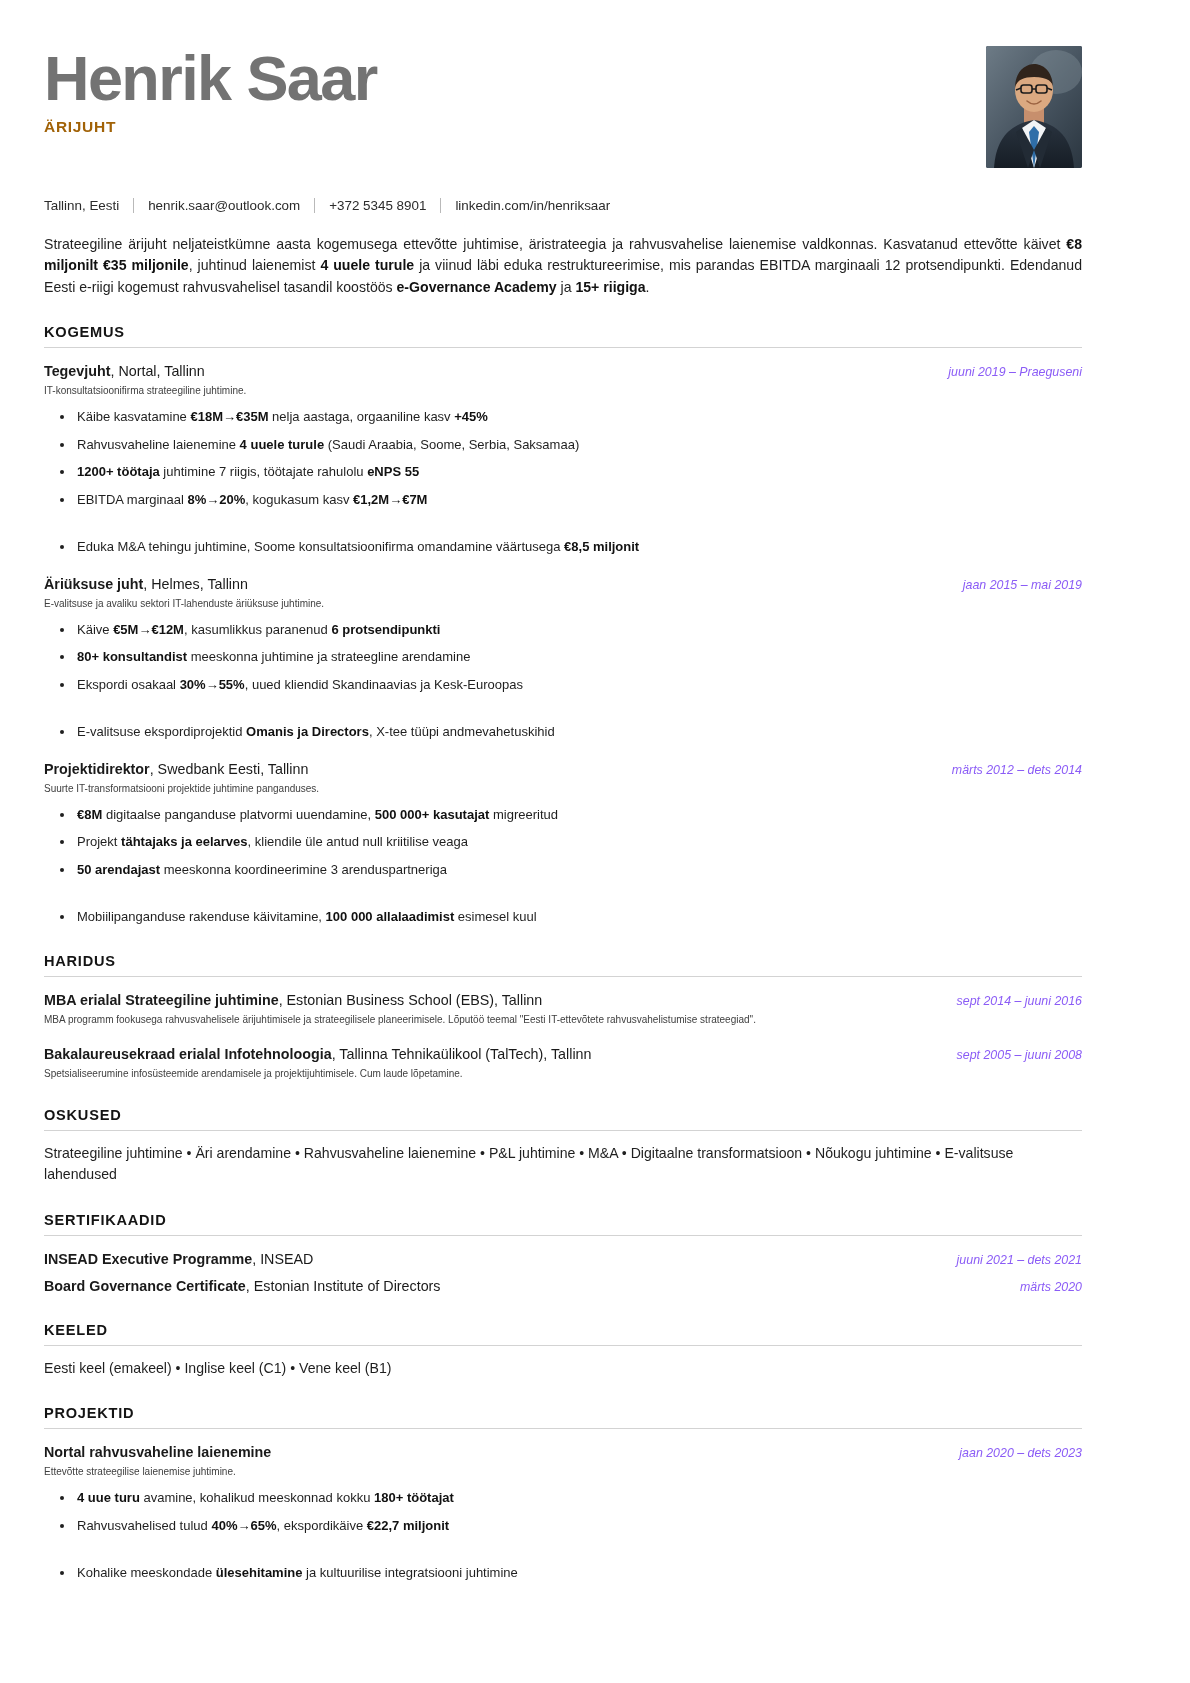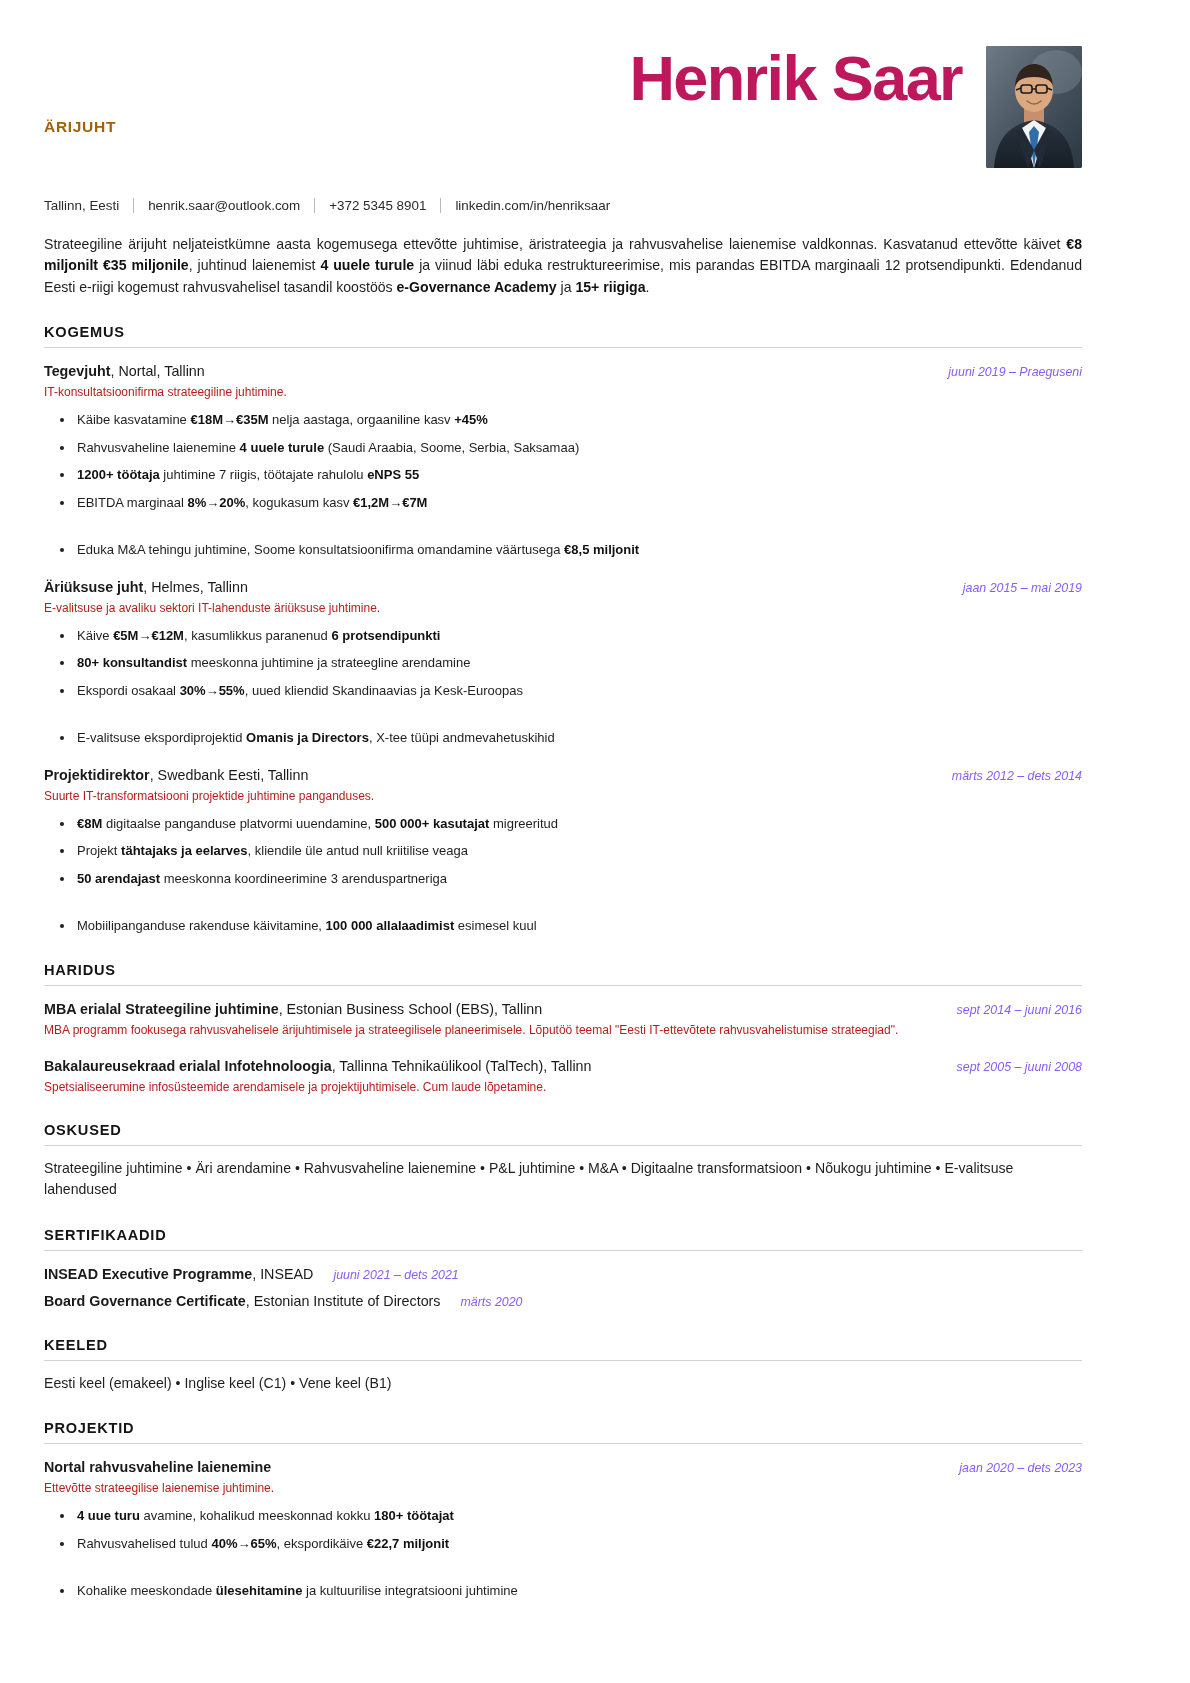--- a/index.html
+++ b/index.html
@@ -29,22 +29,21 @@
     justify-content: space-between;
     gap: 24px;
   }
   .header-left { flex: 1 1 auto; min-width: 0; }
   .name {
     font-size: 63px;
     line-height: 1.04;
     font-weight: bold;
     letter-spacing: -1.6px;
     margin: 0 0 6px 0;
-    color: #be185d;
-    text-align: right;
+    color: #737373;
   }
   .job-title {
     font-size: 15.5px;
     font-weight: bold;
     letter-spacing: 0.7px;
     margin: 0;
     color: #a16207;
   }
   .photo {
     width: 96px;
@@ -118,24 +117,24 @@
   }
   .entry-title .strong { font-weight: bold; }
   .entry-date {
     font-size: 12.4px;
     font-style: italic;
     color: #8b5cf6;
     white-space: nowrap;
     flex: 0 0 auto;
   }
   .entry-desc {
-    font-size: 12px;
+    font-size: 10px;
     line-height: 1.5;
     margin-top: 2px;
-    color: #b91c1c;
+    color: #404040;
   }
   .entry-desc.justify { text-align: justify; }
 
   ul.bullets {
     margin: 9px 0 0 0;
     padding-left: 33px;
     list-style: none;
   }
   ul.bullets li {
     font-size: 13px;
@@ -158,20 +157,21 @@
 
   .inline-list {
     font-size: 14.1px;
     line-height: 1.52;
     color: #1f1f1f;
   }
 
   .cert-row {
     display: flex;
     align-items: baseline;
+    justify-content: space-between;
     gap: 20px;
     margin-bottom: 7px;
   }
   .cert-row:last-child { margin-bottom: 0; }
 
   .section.skills .rule,
   .section.languages .rule { margin-bottom: 12px; }
 </style>
 </head>
 <body>

